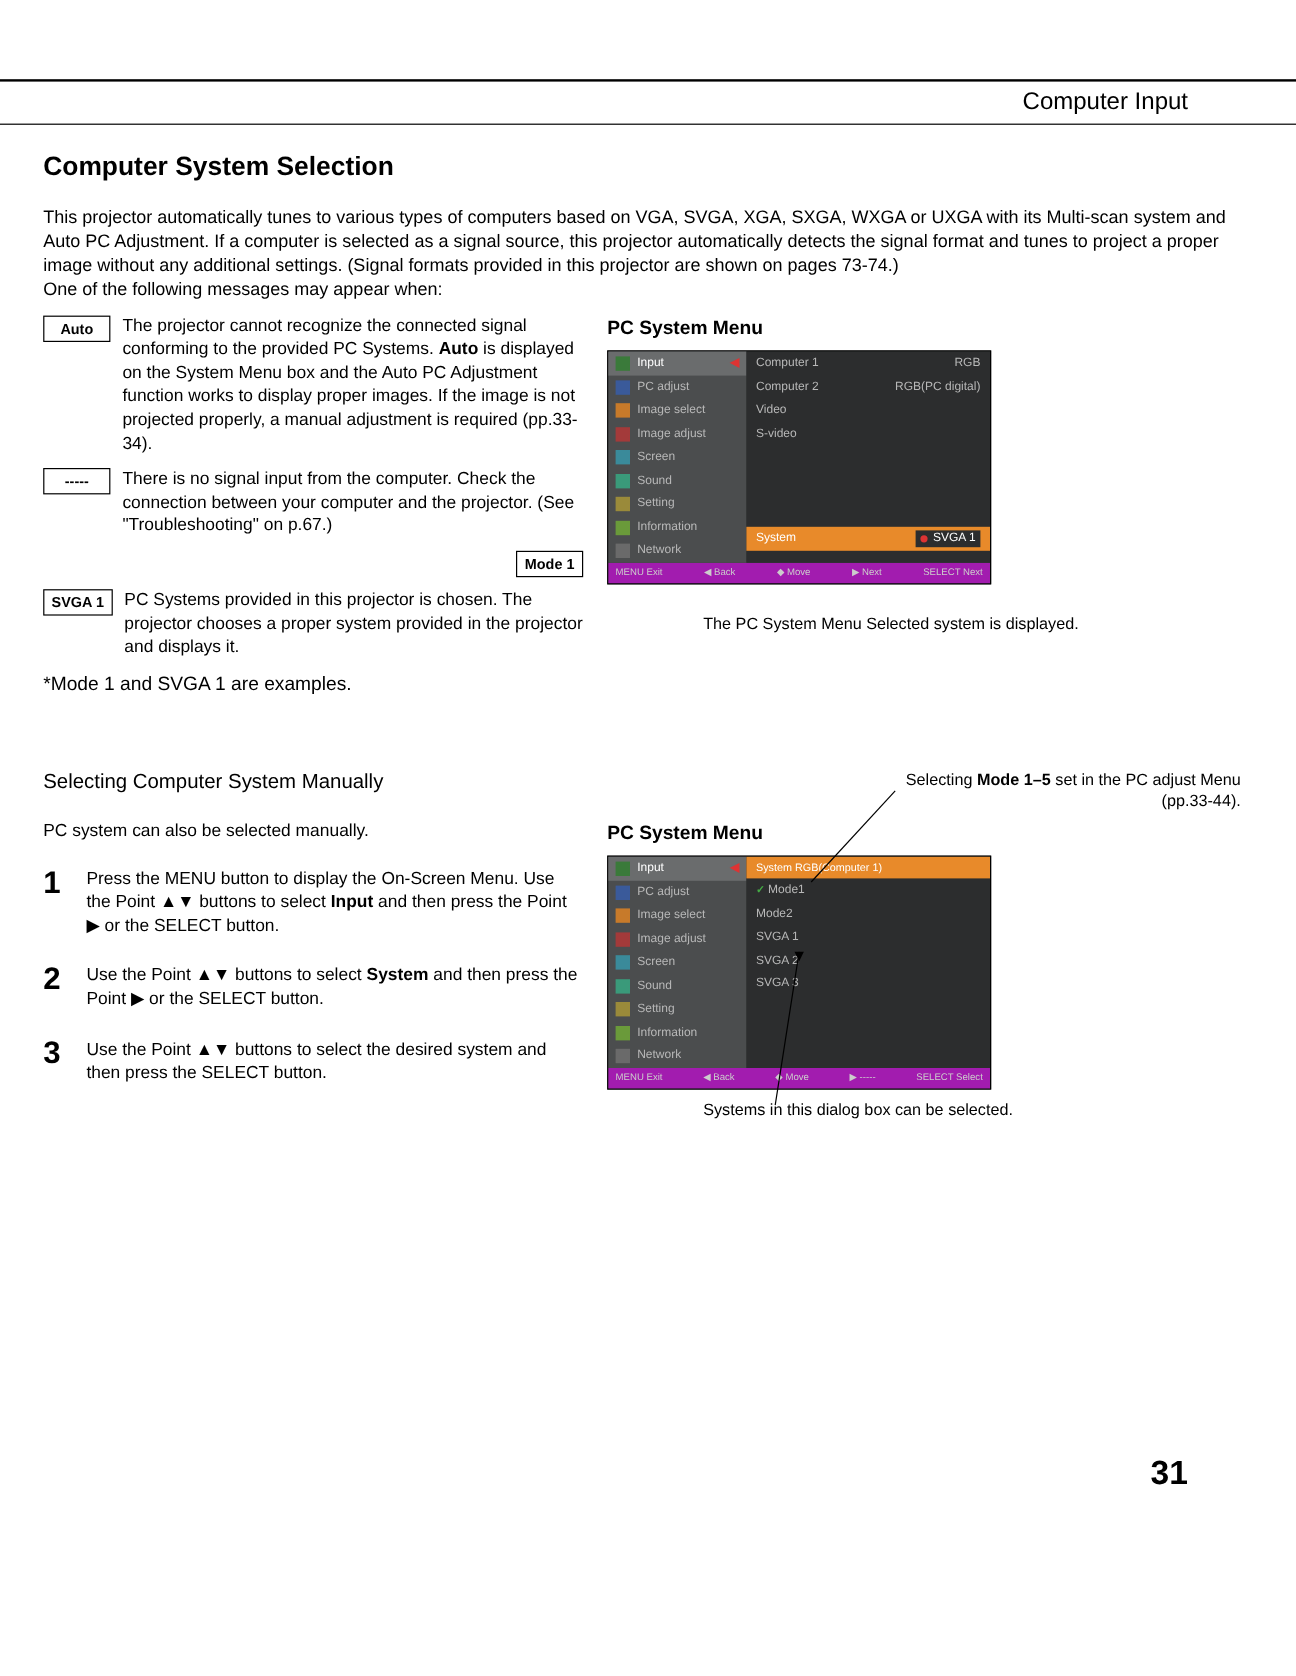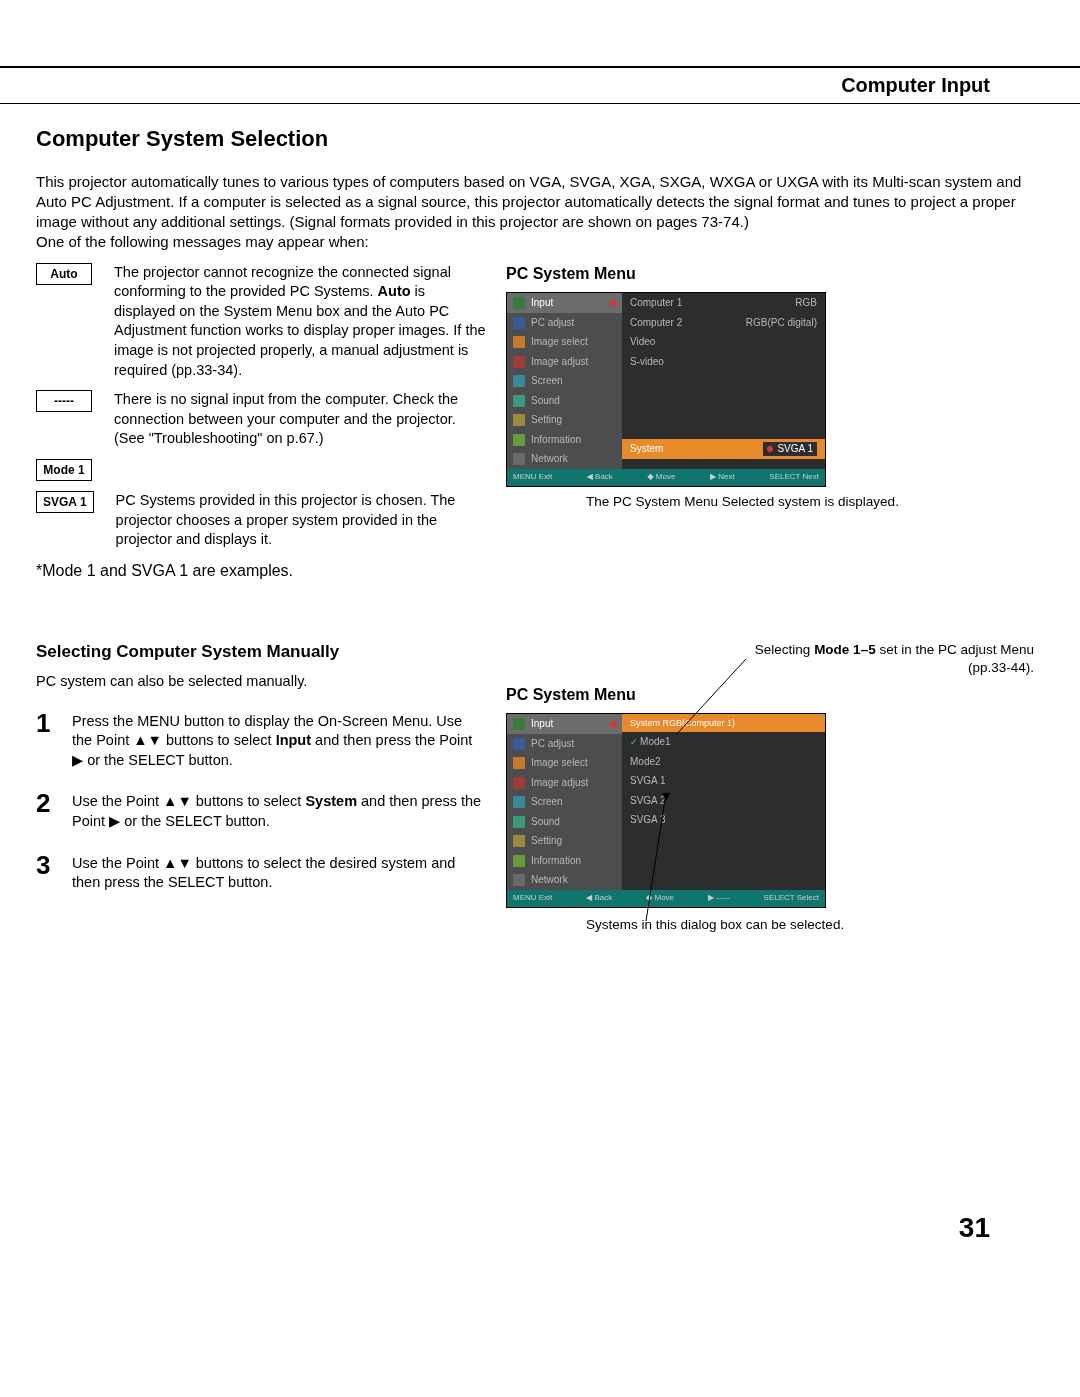--- a/index.html
+++ b/index.html
@@ -7,30 +7,30 @@
     font-family: Arial, Helvetica, sans-serif;
     width: 1080px;
     height: 1397px;
     background: #fff;
     color: #000;
     position: relative;
     font-size: 15px;
     line-height: 1.35;
   }
   .hrule { border-top: 2px solid #000; margin: 0 0 4px 0; }
-  .header-title { text-align: right; font-weight: bold; font-size: 20px; padding: 0 90px 4px 0; }
+  .header-title { text-align: right; font-weight: normal; font-size: 20px; padding: 0 90px 4px 0; }
   .hrule2 { border-top: 1px solid #000; margin-bottom: 20px; }
   .content { padding: 0 36px; }
   .section-title { font-size: 22px; font-weight: bold; margin-bottom: 18px; }
   .intro { margin-bottom: 0; }
   .msg-intro { margin-bottom: 10px; }
   .columns { display: flex; gap: 20px; }
   .left { flex: 0 0 450px; }
   .right { flex: 1; }
-  .msg-row { display: flex; gap: 22px; margin-bottom: 10px; }
+  .msg-row { display: flex; gap: 10px; margin-bottom: 10px; justify-content: flex-end; }
   .msg-label {
     border: 1px solid #000;
     font-size: 12px;
     font-weight: bold;
     padding: 2px 6px;
     min-width: 56px;
     text-align: center;
     height: fit-content;
     flex-shrink: 0;
   }
@@ -54,31 +54,31 @@
   .osd-icon { width: 12px; height: 12px; display: inline-block; flex-shrink: 0; }
   .red-chevron { color: #d33; font-weight: bold; margin-left: auto; font-size: 10px; }
   .osd-main { flex: 1; background: #2c2d2e; position: relative; }
   .osd-main .mrow {
     display: flex; padding: 3px 8px; justify-content: space-between;
   }
   .osd-main .highlight { background: #e88a2a; color: #fff; }
   .osd-main .highlight .val { background: #2c2d2e; color: #fff; padding: 0 4px; display: inline-flex; align-items: center; gap: 4px; }
   .red-dot { width: 6px; height: 6px; background: #d33; border-radius: 50%; display: inline-block; }
   .osd-status {
-    background: #0f766e; color: #ccc; font-size: 8px;
+    background: #a21caf; color: #ccc; font-size: 8px;
     display: flex; justify-content: space-between; padding: 3px 6px;
   }
   .osd-status span { display: inline-flex; align-items: center; gap: 3px; }
-  .caption { font-size: 13.5px; margin-top: 6px; padding-left: 80px; }
+  .caption { font-size: 13.5px; margin-top: 24px; padding-left: 80px; }
   .caption2 { font-size: 13.5px; margin-top: 8px; padding-left: 80px; }
   .note-top { font-size: 13.5px; text-align: right; width: 310px; margin-left: auto; margin-bottom: 6px; padding-right: 10px; }
   .manual-section { margin-top: 60px; display: flex; gap: 20px; }
   .manual-left { flex: 0 0 450px; }
   .manual-right { flex: 1; }
-  .manual-sub { font-size: 17px; font-weight: bold; margin-bottom: 8px; }
+  .manual-sub { font-size: 17px; font-weight: normal; margin-bottom: 20px; }
   .manual-intro { font-size: 14.5px; margin-bottom: 14px; }
   .step { display: flex; gap: 12px; margin-bottom: 16px; }
   .step-num { font-size: 26px; font-weight: bold; width: 24px; flex-shrink: 0; }
   .step-text { font-size: 14.5px; line-height: 1.35; padding-top: 6px; }
   .page-num { position: absolute; bottom: 150px; right: 90px; font-size: 28px; font-weight: bold; }
   svg.arrow-line { position: absolute; pointer-events: none; }
   .osd-wrap { position: relative; }
   .green-chk { color: #4a4; font-weight: bold; font-size: 9px; }
   
   .ic-green { background: #3a7a3a; }

